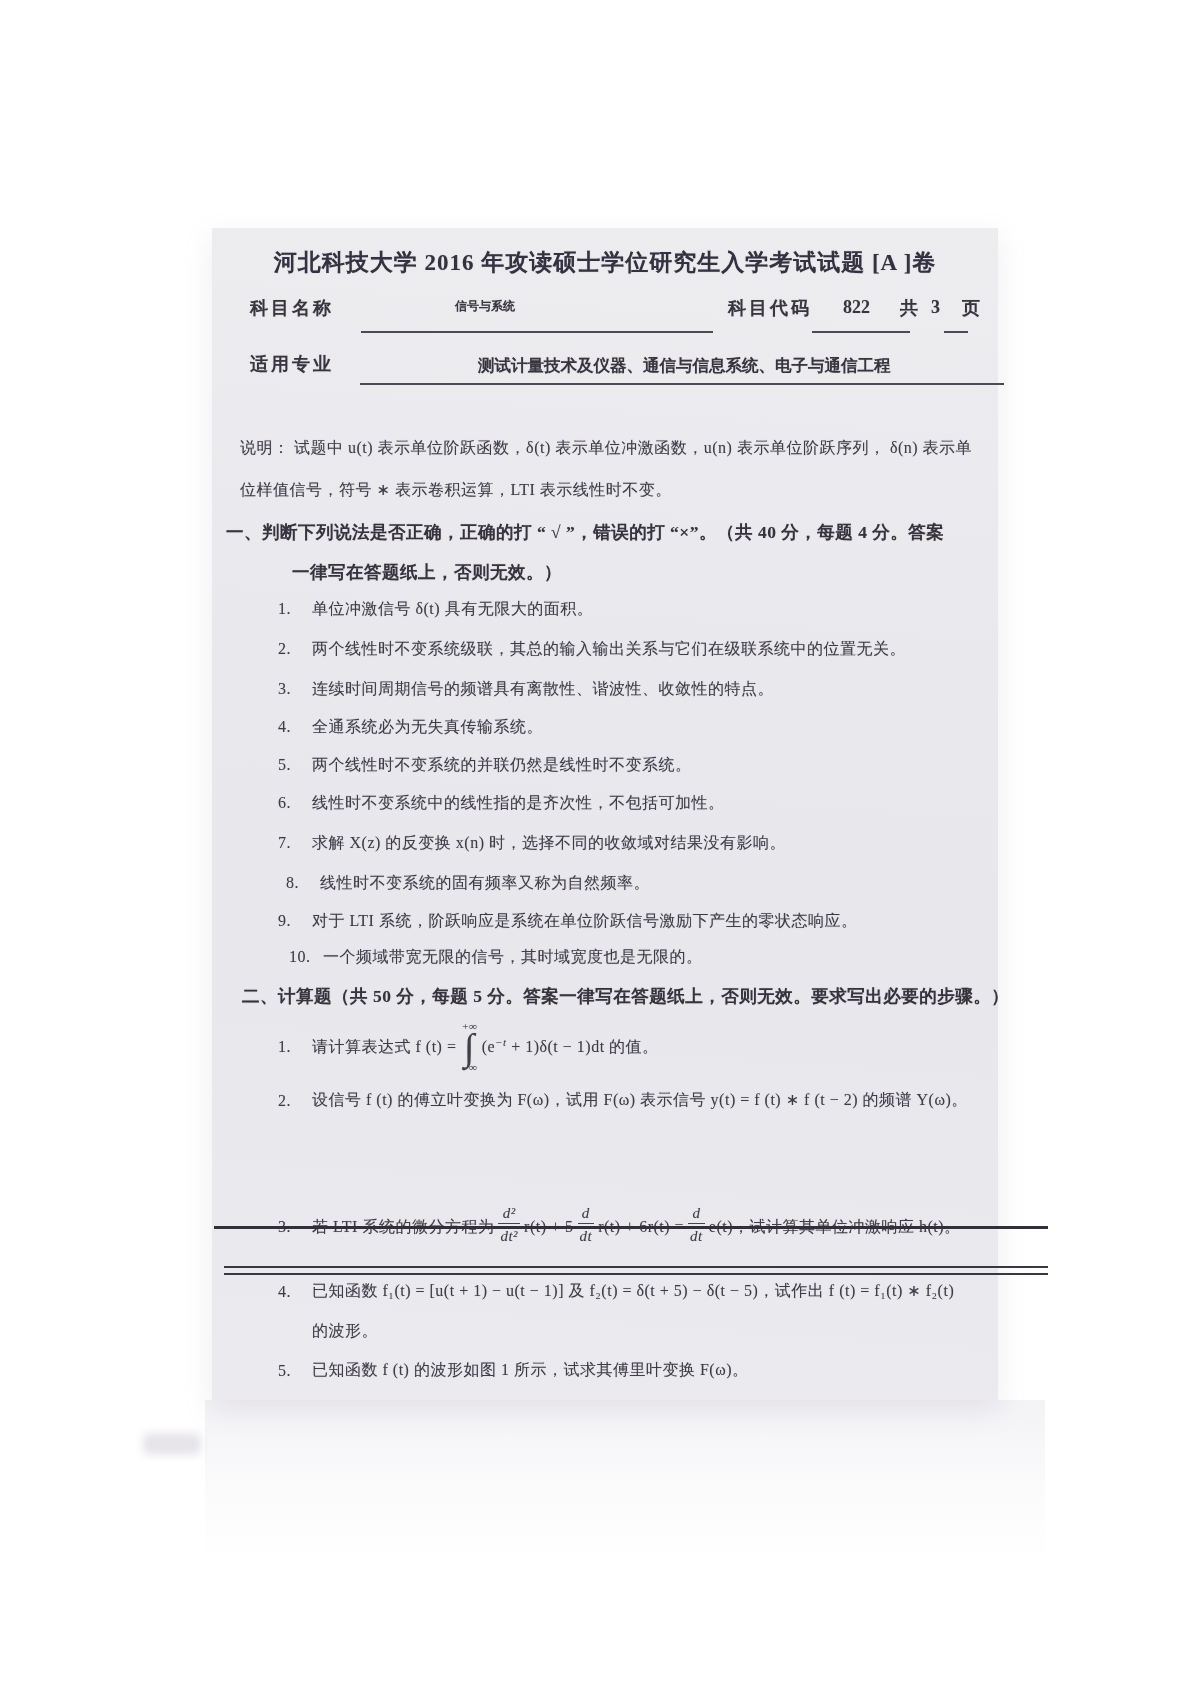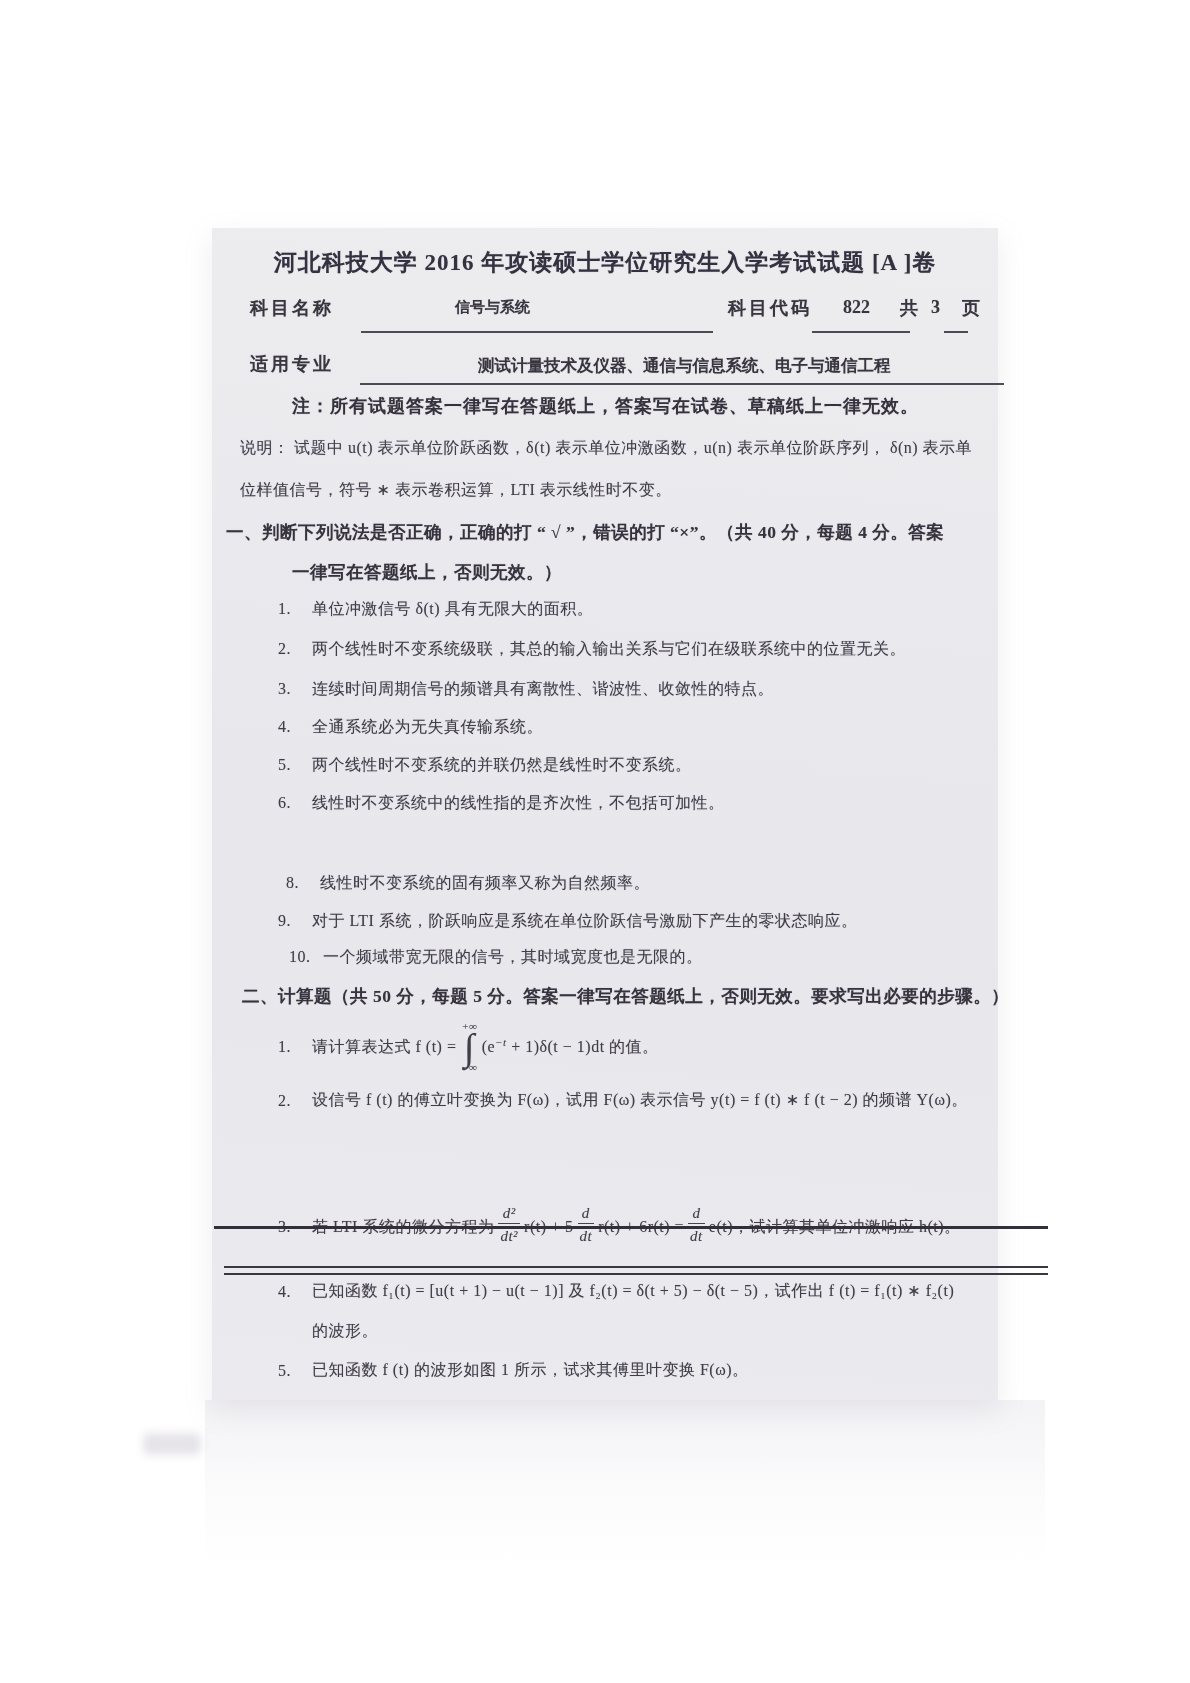--- a/index.html
+++ b/index.html
@@ -11,21 +11,21 @@
          background:linear-gradient(184deg,#edecef 0%,#e9e8ec 38%,#e8e7eb 62%,#ebeaee 100%);
          box-shadow:0 10px 26px rgba(160,157,170,0.18);}
   .below-fade{position:absolute;left:205px;top:1400px;width:840px;height:165px;
          background:linear-gradient(180deg,#f3f2f5 0%,#fbfbfc 55%,#ffffff 100%);}
   .smudge{position:absolute;left:143px;top:1433px;width:58px;height:22px;
          background:#e6e4e9;border-radius:5px;filter:blur(4px);}
   .line{position:absolute;white-space:nowrap;text-shadow:0 0 1px rgba(64,61,73,0.30);}
   .ttl{left:0;right:0;text-align:center;font-size:23px;font-weight:bold;
        letter-spacing:1px;color:#343140;}
   .lbl{font-size:18px;font-weight:bold;letter-spacing:3px;color:#38353f;}
-  .val{font-size:15px;font-weight:bold;color:#38353f;}
+  .val{font-size:12px;font-weight:bold;color:#38353f;}
   .note{font-size:18px;font-weight:bold;letter-spacing:1px;color:#35323d;}
   .instr{font-size:16px;letter-spacing:0.5px;}
   .h1{font-size:17.5px;font-weight:bold;letter-spacing:0.5px;color:#36333e;}
   .jitem{font-size:16px;letter-spacing:0.5px;}
   .jnum{display:inline-block;min-width:34px;}
   .citem{font-size:16px;letter-spacing:0.5px;display:flex;align-items:center;}
   .rule{position:absolute;background:#4d4a57;height:2px;}
   .thin{height:1.5px;}
   .strike{position:absolute;background:#322f3b;height:3px;}
   .dbl{position:absolute;background:#3a3744;height:2px;}
@@ -59,21 +59,20 @@
     <div class="line lbl" style="left:750px;top:68px;letter-spacing:0;">页</div>
 
     <div class="rule thin" style="left:149px;top:103px;width:352px;"></div>
     <div class="rule thin" style="left:600px;top:103px;width:98px;"></div>
     <div class="rule thin" style="left:732px;top:103px;width:24px;"></div>
 
     <div class="line lbl" style="left:38px;top:124px;">适用专业</div>
     <div class="line val" style="left:266px;top:127px;font-size:16.5px;">测试计量技术及仪器、通信与信息系统、电子与通信工程</div>
     <div class="rule thin" style="left:148px;top:155px;width:644px;"></div>
 
-    <div class="line note" style="left:80px;top:166px;">注：所有试题答案一律写在答题纸上，答案写在试卷、草稿纸上一律无效。</div>
 
     <div class="line instr" style="left:28px;top:210px;font-family:Liberation Serif, serif;">说明：  试题中 u(t) 表示单位阶跃函数，δ(t) 表示单位冲激函数，u(n) 表示单位阶跃序列，  δ(n) 表示单</div>
     <div class="line instr" style="left:28px;top:252px;">位样值信号，符号 ∗ 表示卷积运算，LTI 表示线性时不变。</div>
 
     <div class="line h1" style="left:14px;top:292px;">一、判断下列说法是否正确，正确的打 “ √ ”，错误的打 “×”。（共 40 分，每题 4 分。答案</div>
     <div class="line h1" style="left:80px;top:332px;">一律写在答题纸上，否则无效。）</div>
 
     <div class="line jitem" style="left:66px;top:371px;">
       <span class="jnum">1.</span><span>单位冲激信号 δ(t) 具有无限大的面积。</span>
     </div>
@@ -84,20 +83,23 @@
       <span class="jnum">3.</span><span>连续时间周期信号的频谱具有离散性、谐波性、收敛性的特点。</span>
     </div>
     <div class="line jitem" style="left:66px;top:489px;">
       <span class="jnum">4.</span><span>全通系统必为无失真传输系统。</span>
     </div>
     <div class="line jitem" style="left:66px;top:527px;">
       <span class="jnum">5.</span><span>两个线性时不变系统的并联仍然是线性时不变系统。</span>
     </div>
     <div class="line jitem" style="left:66px;top:565px;">
       <span class="jnum">6.</span><span>线性时不变系统中的线性指的是齐次性，不包括可加性。</span>
+    </div>
+    <div class="line jitem" style="left:66px;top:605px;">
+      <span class="jnum">7.</span><span>求解 X(z) 的反变换 x(n) 时，选择不同的收敛域对结果没有影响。</span>
     </div>
     <div class="line jitem" style="left:74px;top:645px;">
       <span class="jnum">8.</span><span>线性时不变系统的固有频率又称为自然频率。</span>
     </div>
     <div class="line jitem" style="left:66px;top:683px;">
       <span class="jnum">9.</span><span>对于 LTI 系统，阶跃响应是系统在单位阶跃信号激励下产生的零状态响应。</span>
     </div>
     <div class="line jitem" style="left:66px;top:719px;margin-left:11px;">
       <span class="jnum">10.</span><span>一个频域带宽无限的信号，其时域宽度也是无限的。</span>
     </div>

